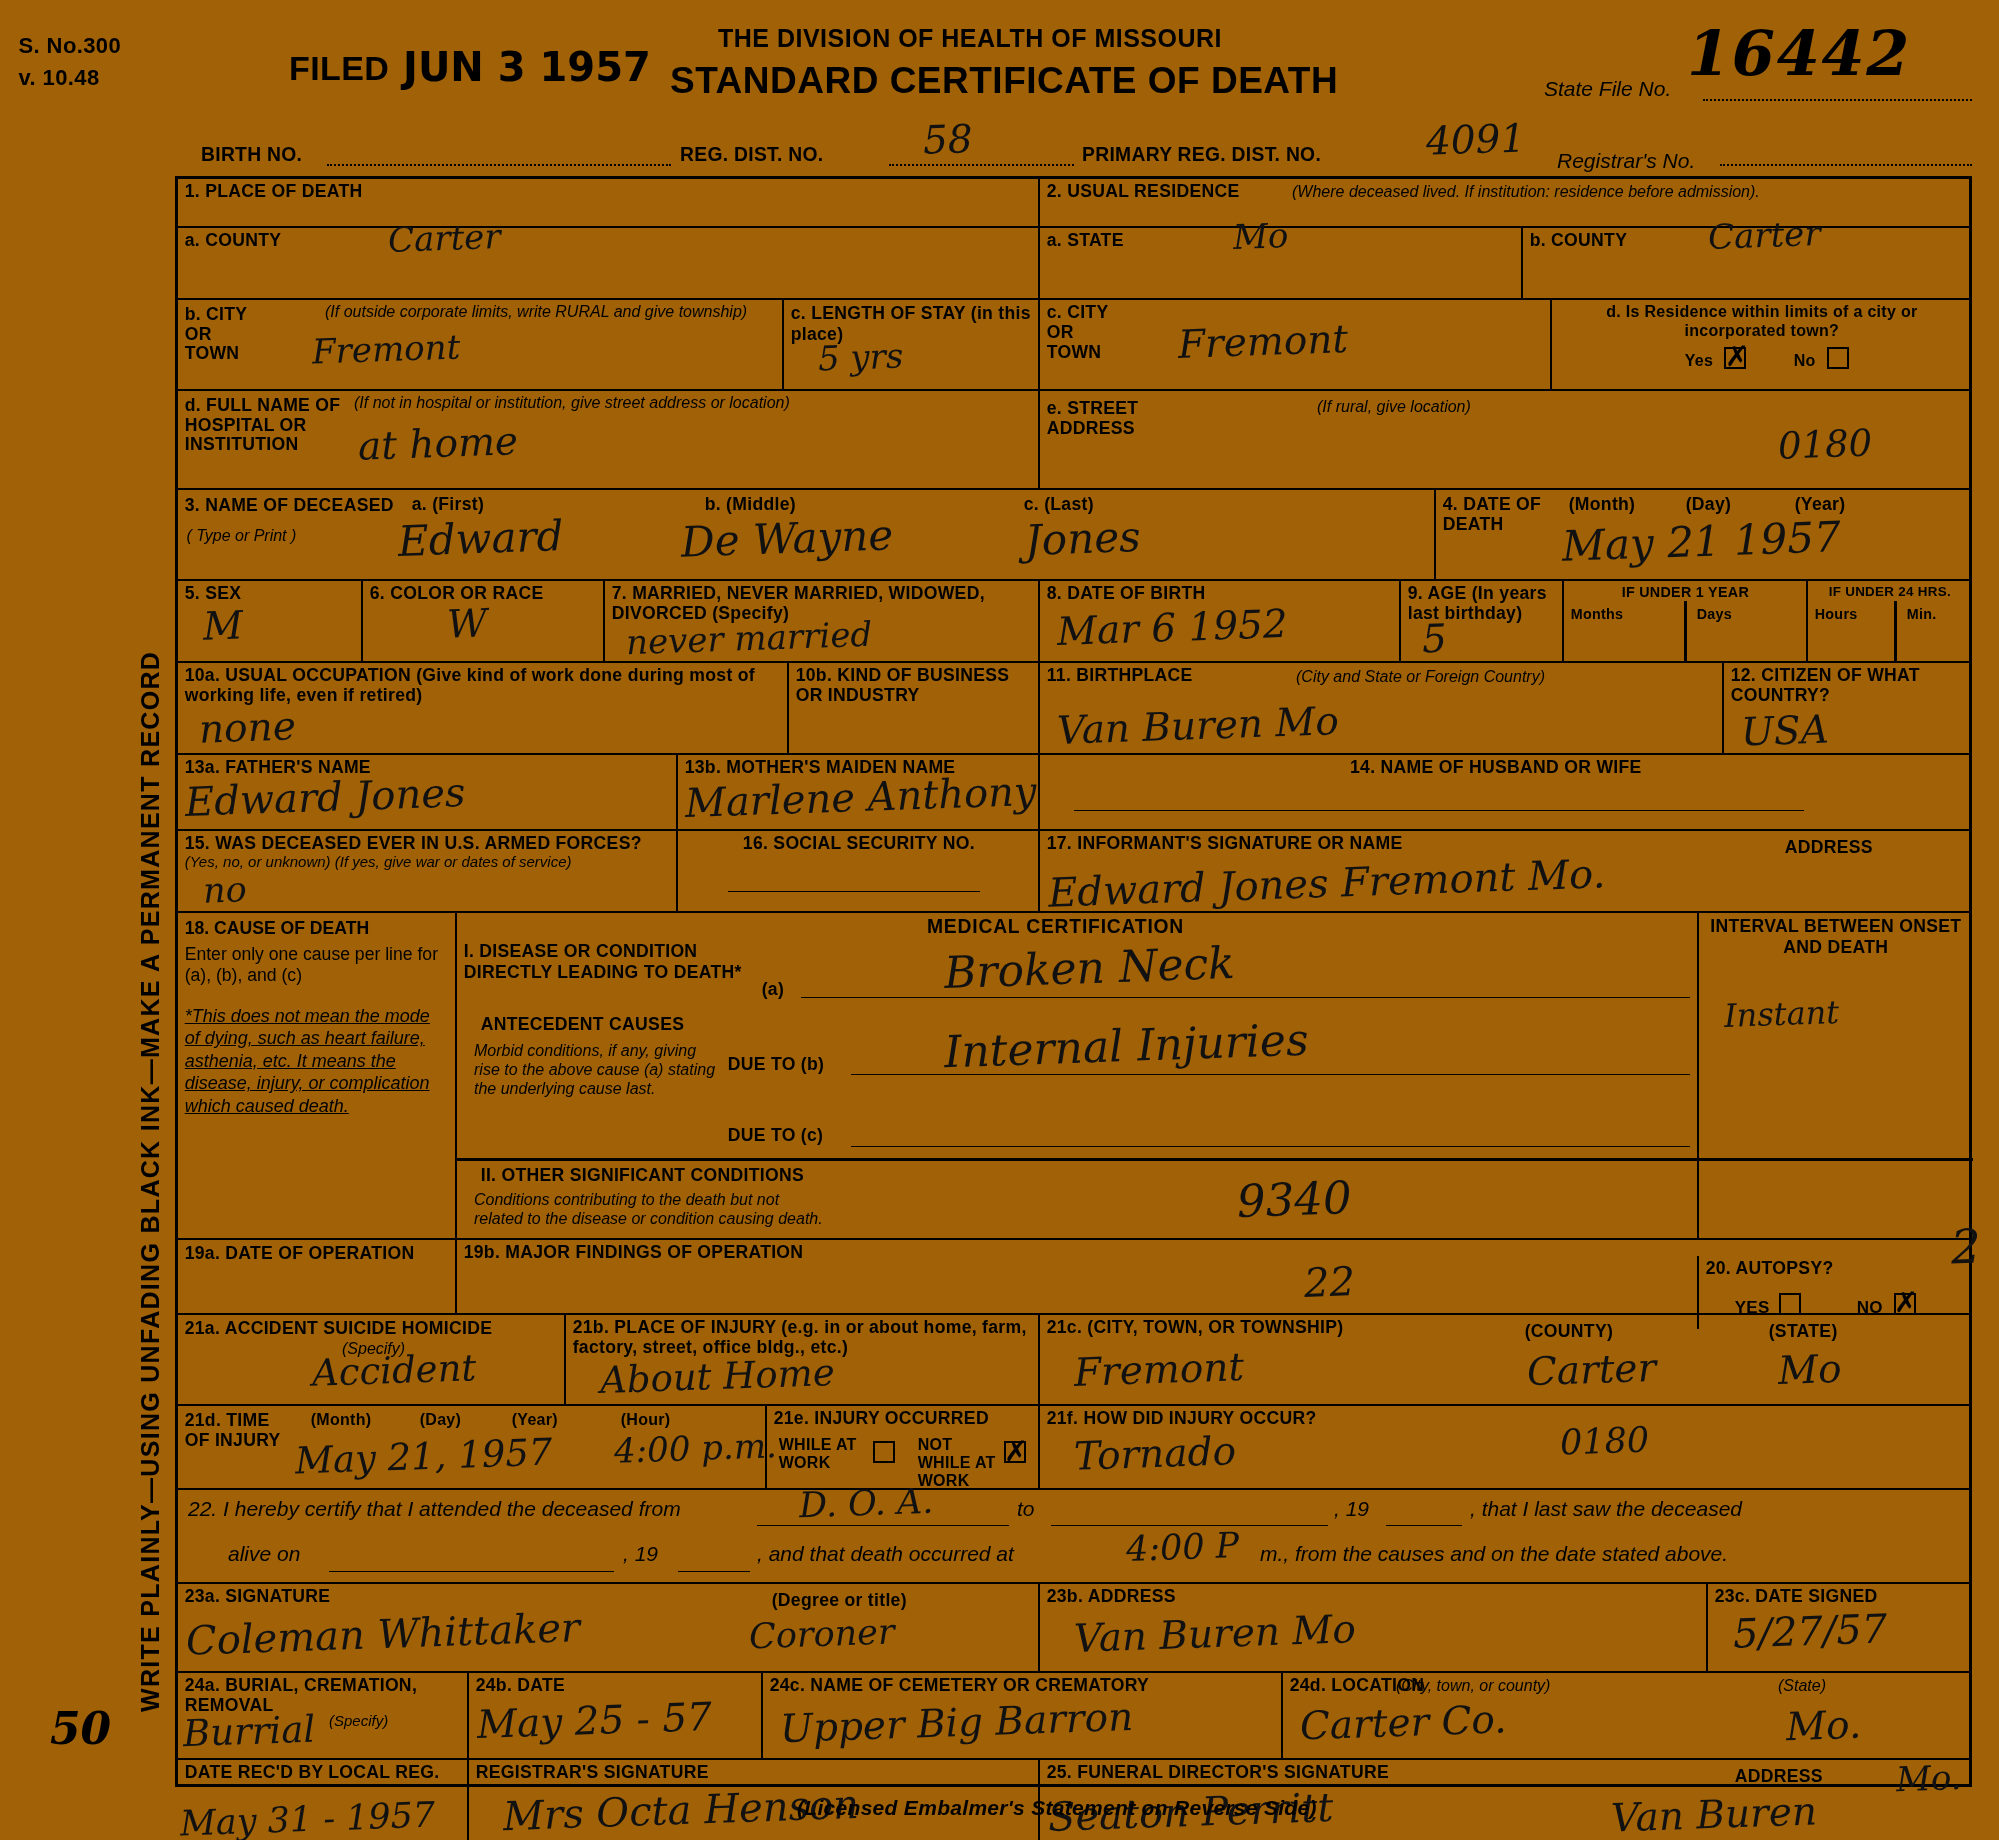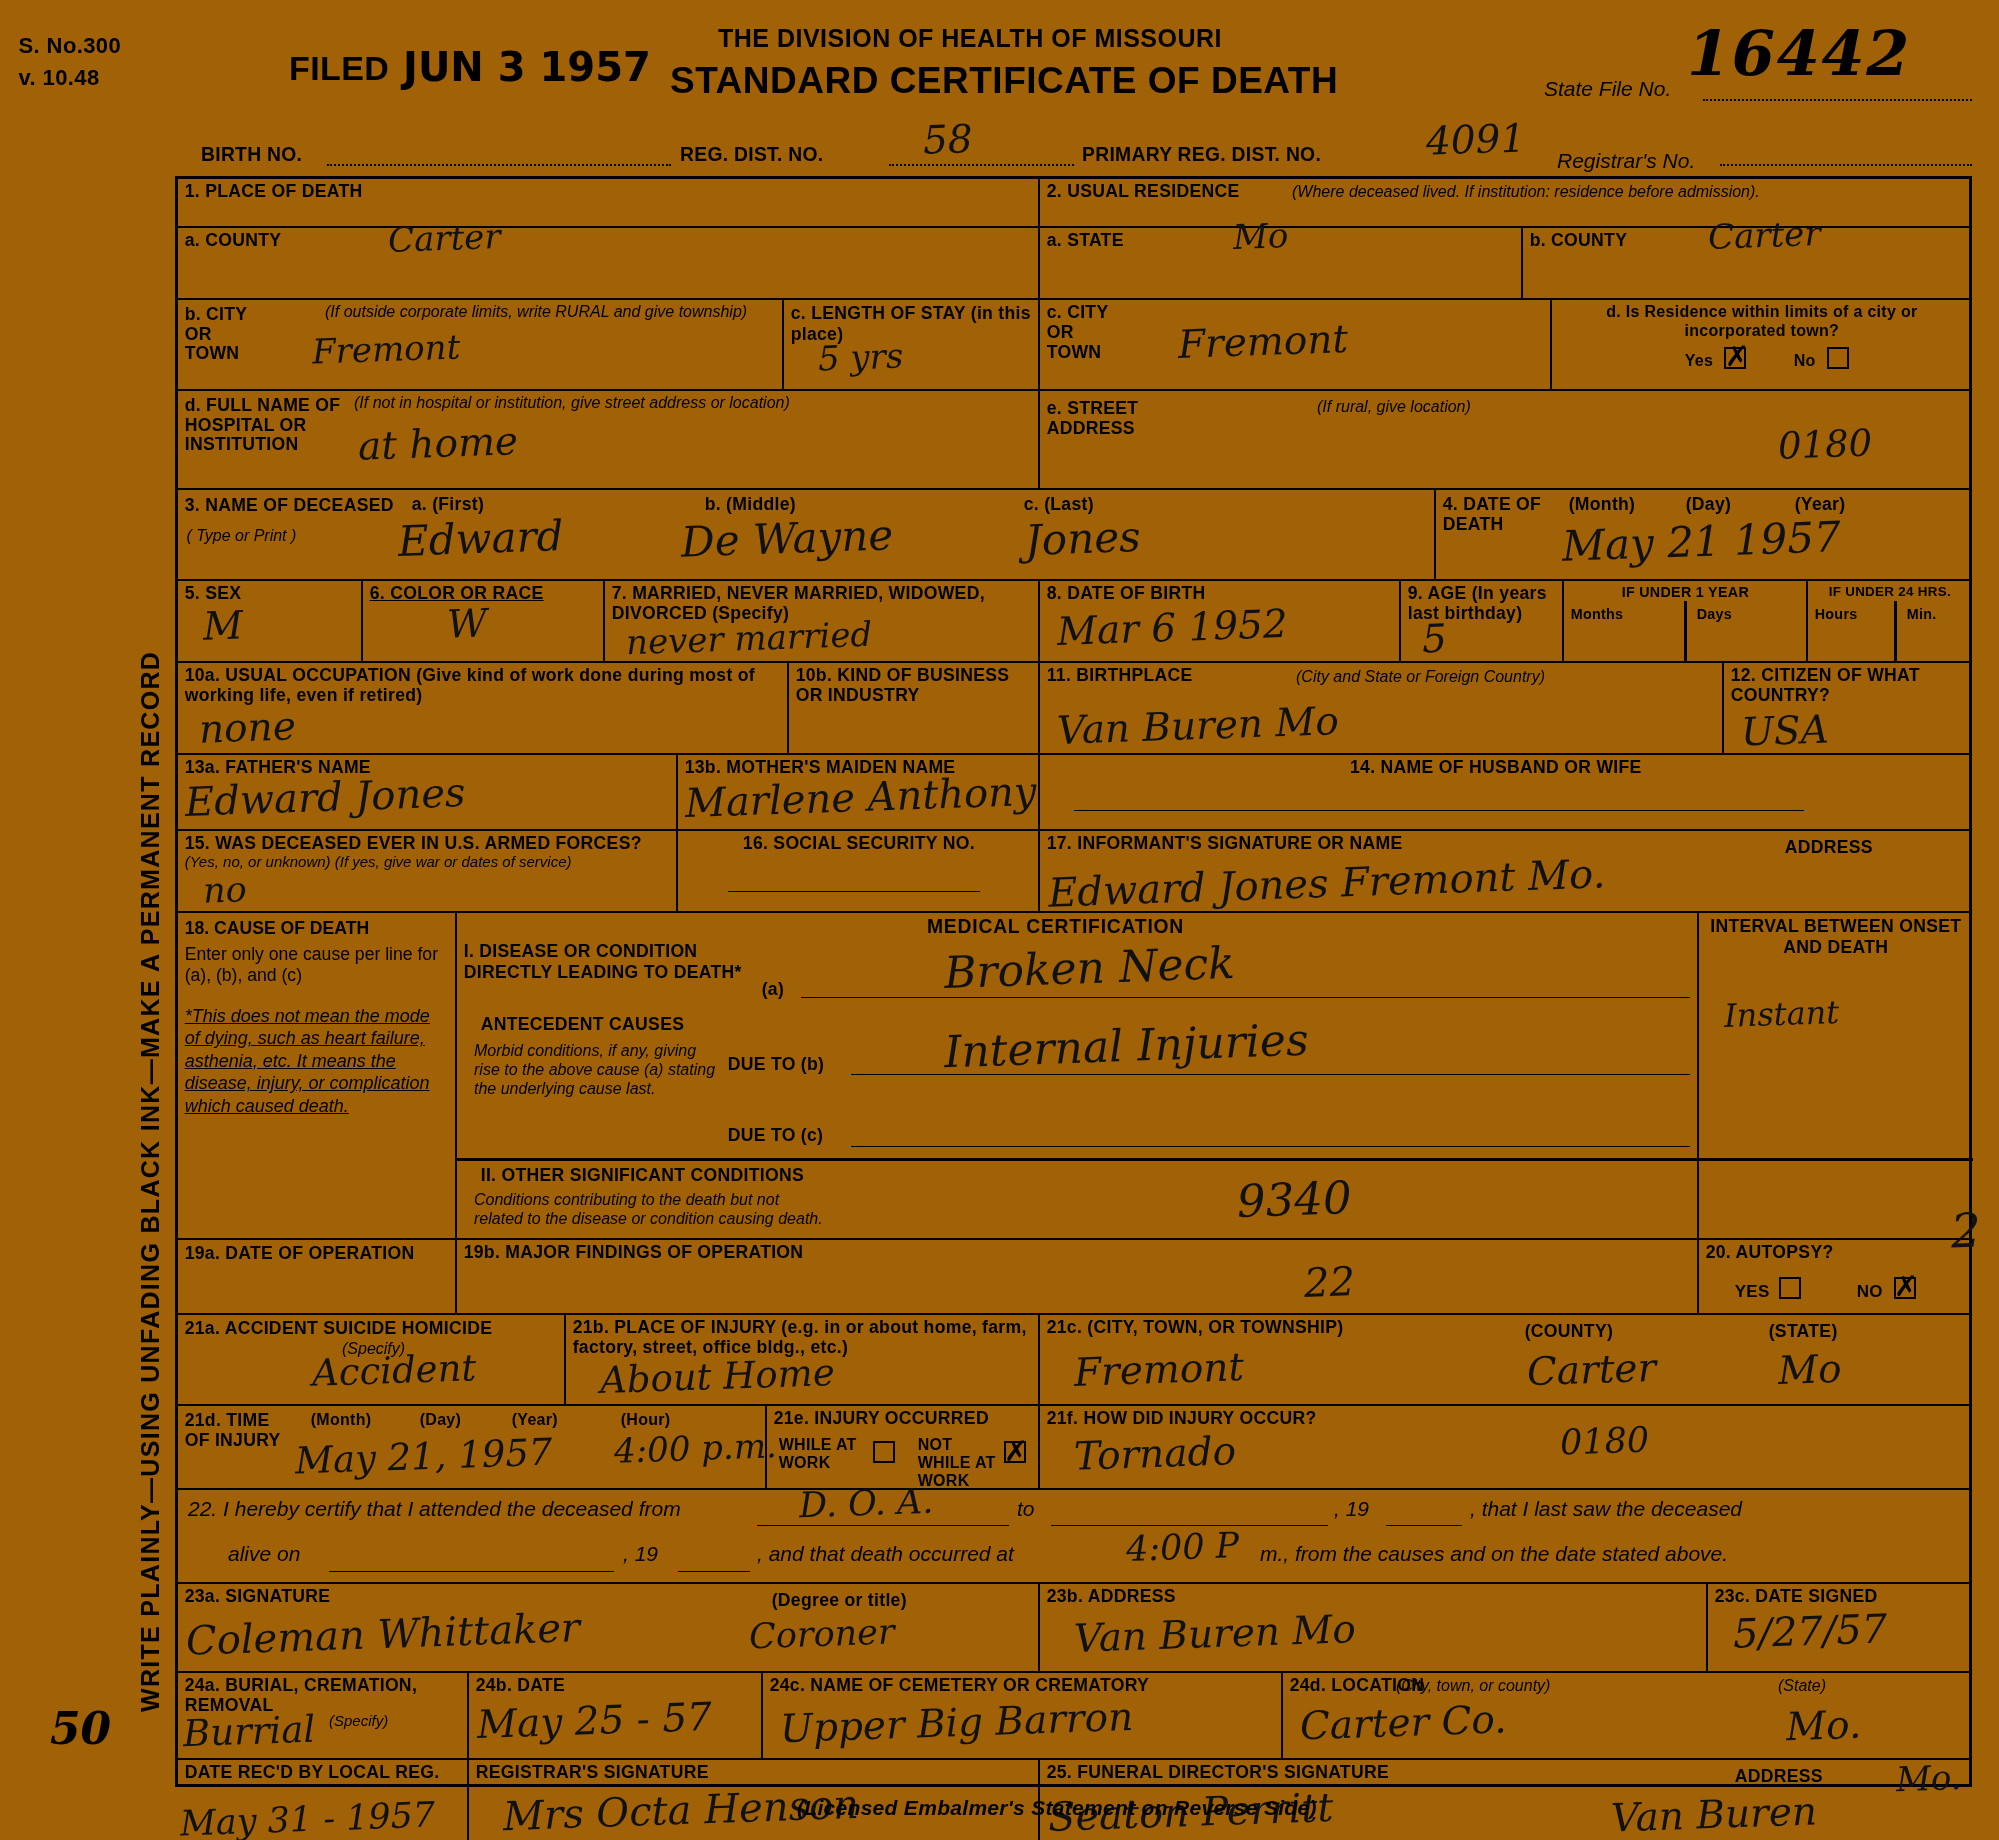--- a/index.html
+++ b/index.html
@@ -154,21 +154,21 @@
         <span class="lab" style="position:absolute;left:352px;top:1.7px;">(Year)</span>
         <span class="hw" style="left:126px;top:27px;font-size:42px;">May 21 1957</span>
       </div>
     </div>
 
     <div class="row" style="height:82px;">
       <div class="cell" style="left:0;width:183px;">
         <span class="lab">5. SEX</span>
         <span class="hw" style="left:25px;top:22px;font-size:39px;">M</span>
       </div>
-      <div class="cell bl" style="left:183px;width:276px;text-decoration:underline;">
+      <div class="cell bl" style="left:183px;width:276px;">
         <span class="lab">6. COLOR OR RACE</span>
         <span class="hw" style="left:84px;top:20px;font-size:39px;">W</span>
       </div>
       <div class="cell bl" style="left:425px;width:435px;">
         <span class="lab" style="line-height:1.12;">7. MARRIED, NEVER MARRIED, WIDOWED, DIVORCED (Specify)</span>
         <span class="hw" style="left:21px;top:37px;font-size:34px;">never married</span>
       </div>
       <div class="cell bl" style="left:860px;width:361px;">
         <span class="lab">8. DATE OF BIRTH</span>
         <span class="hw" style="left:17px;top:23.5px;font-size:39px;">Mar 6  1952</span>
@@ -285,21 +285,21 @@
 
     <div class="row" style="height:75px;">
       <div class="cell" style="left:0;width:277px;">
         <span class="lab" style="line-height:1.15;">19a. DATE OF OPERATION</span>
         <span class="hw" style="left:25px;top:39px;"></span>
       </div>
       <div class="cell bl" style="left:277px;width:1242px;">
         <span class="lab">19b. MAJOR FINDINGS OF OPERATION</span>
         <span class="hw" style="left:847px;top:18.5px;font-size:40px;">22</span>
       </div>
-      <div class="cell bl" style="left:1519px;width:274px;">
+      <div class="cell bl" style="left:1519px;width:274px;margin-top:16px;">
         <span class="lab">20. AUTOPSY?</span>
         <span class="lab" style="position:absolute;left:29px;top:39px;font-size:17px;">YES</span>
         <span class="chk" style="left:80px;top:37px;"></span>
         <span class="lab" style="position:absolute;left:151px;top:39px;font-size:17px;">NO</span>
         <span class="chk" style="left:195px;top:37px;"></span>
         <span style="position:absolute;left:195px;top:30px;font-size:28.5px;font-family:'DejaVu Serif',serif;">✗</span>
         <span class="hw" style="left:252px;top:-37px;font-size:47px;">2</span>
       </div>
     </div>
 

